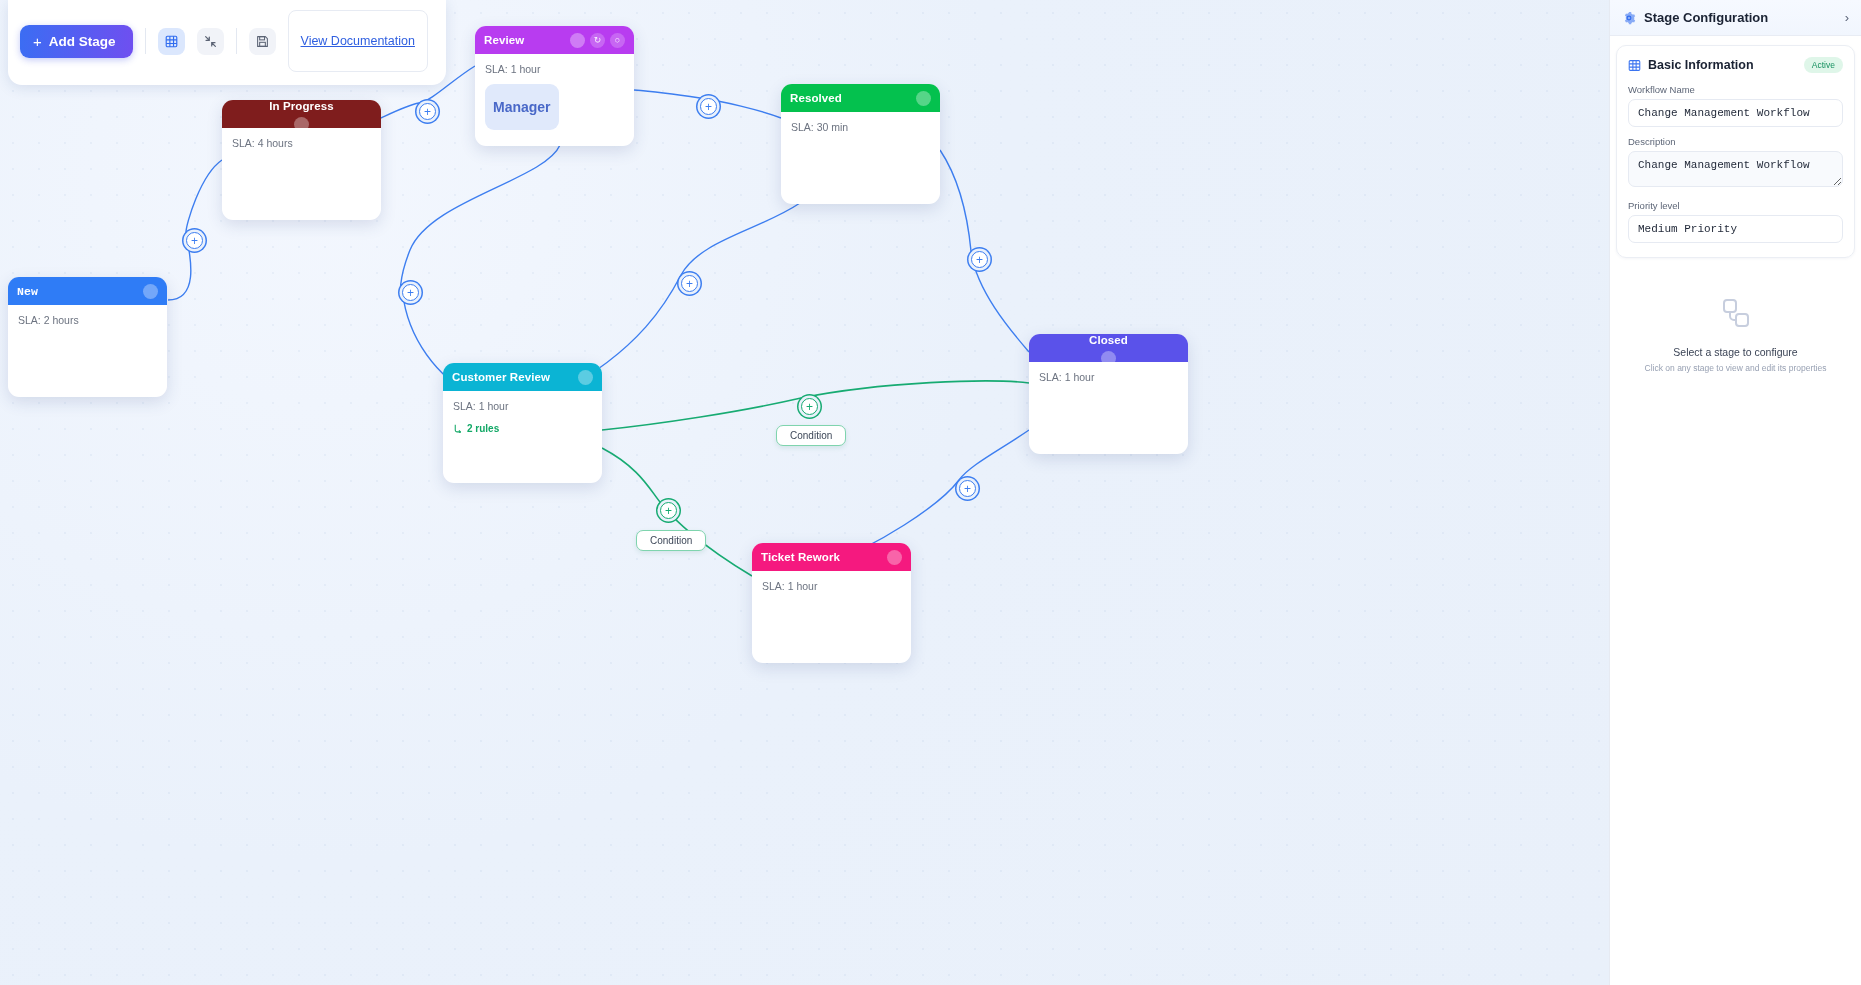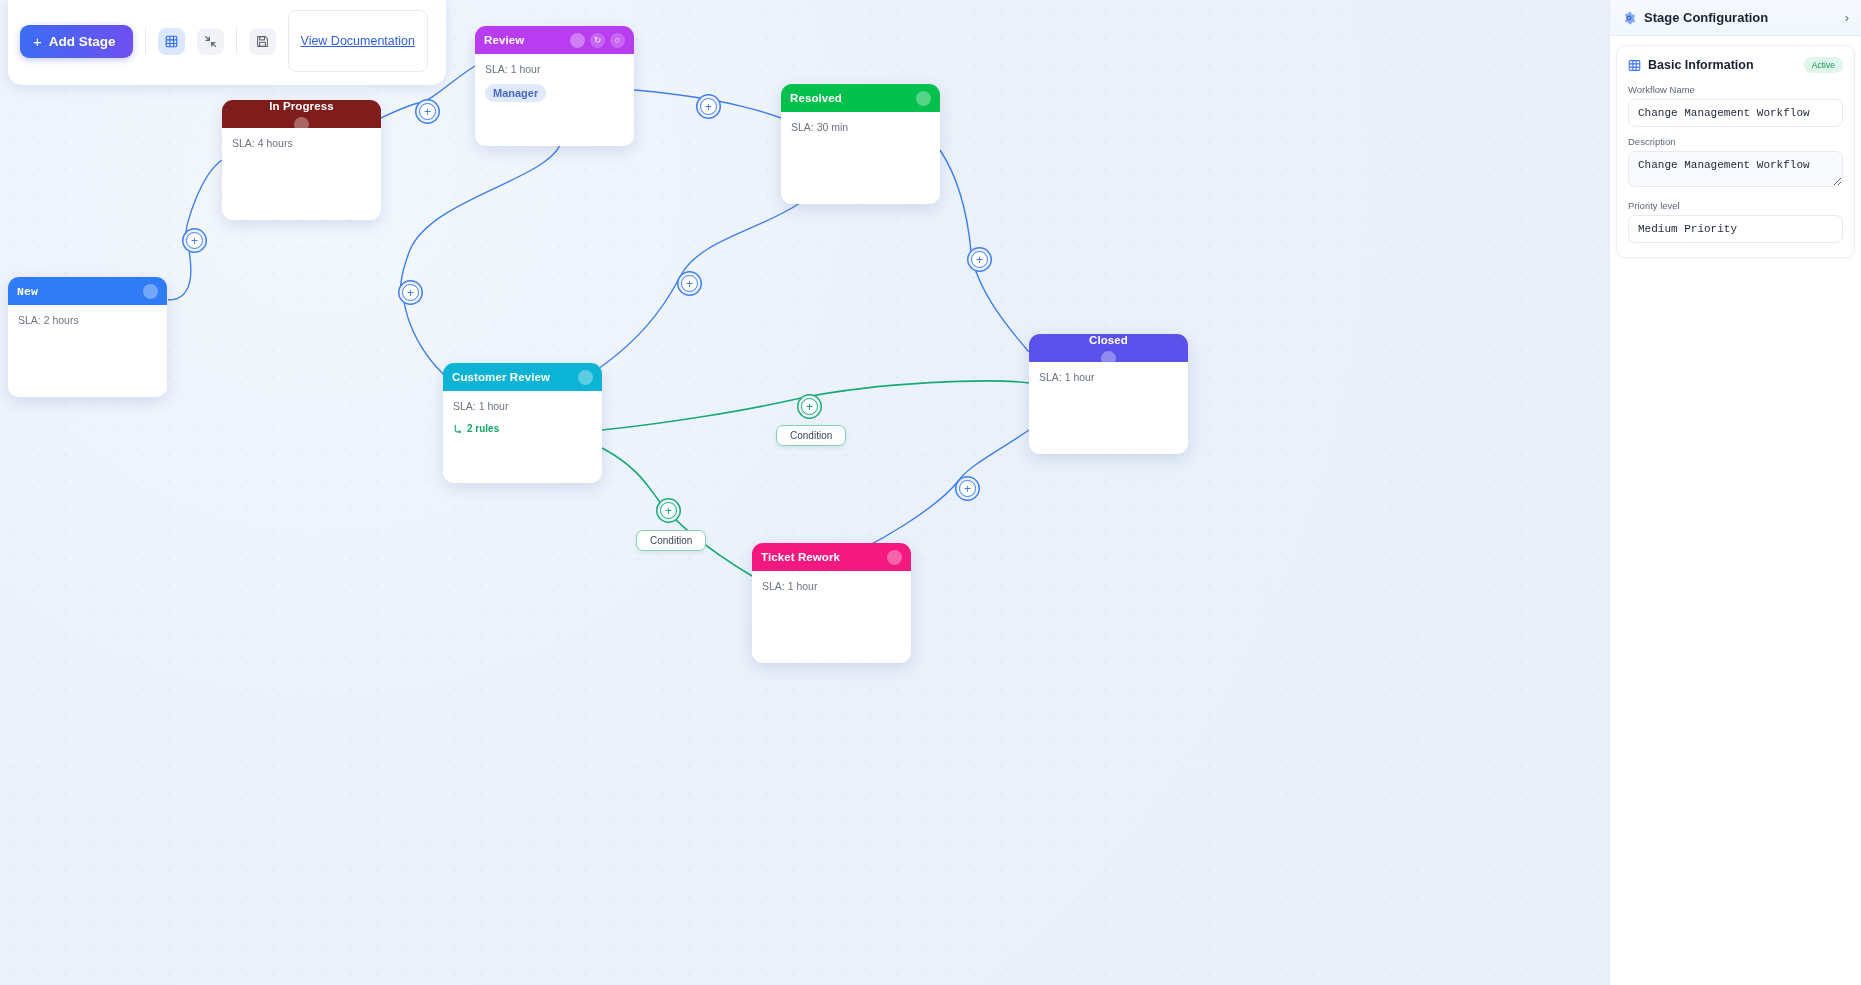--- a/index.html
+++ b/index.html
@@ -89,22 +89,22 @@
     background: rgba(255,255,255,.33);
     flex: none; display: flex; align-items: center; justify-content: center;
     color: rgba(255,255,255,.9); font-size: 9px;
   }
   .hdot.ring { background: rgba(255,255,255,.22); }
   .node-body { padding: 9px 10px; }
   .sla { font-size: 10.5px; color: #6c7380; }
   .badge-manager {
     display: inline-block; margin-top: 9px;
     background: #e0e9fb; color: #4968c8;
-    font-size: 11px; font-weight: 600;
-    padding: 3px 8px; border-radius: 9px;
+    font-size: 14px; font-weight: 600;
+    padding: 15px 8px; border-radius: 9px;
   }
   .rules {
     display: flex; align-items: center; gap: 5px;
     margin-top: 11px; font-size: 10px; font-weight: 700; color: #12a866;
   }
 
   
   .cond {
     position: absolute; z-index: 25;
     background: #fff;
@@ -350,15 +350,24 @@
       <div class="fld-gap"></div>
 
       <label class="fld-label">Description</label>
       <textarea class="fld tall" style="">Change Management Workflow</textarea>
       <div class="fld-gap"></div>
 
       <label class="fld-label">Priority level</label>
       <input class="fld white" value="Medium Priority" style="">
     </div>
 
+    <div class="empty-state">
+      <svg width="34" height="34" viewBox="0 0 34 34" fill="none" stroke="#c7cede" stroke-width="2">
+        <rect x="5" y="4" width="12" height="12" rx="3"></rect>
+        <rect x="17" y="18" width="12" height="12" rx="3"></rect>
+        <path d="M11 16v4a4 4 0 004 4h2"></path>
+      </svg>
+      <div class="empty-title">Select a stage to configure</div>
+      <div class="empty-sub">Click on any stage to view and edit its properties</div>
+    </div>
   </div>
 
 </div>
 
 </body></html>

